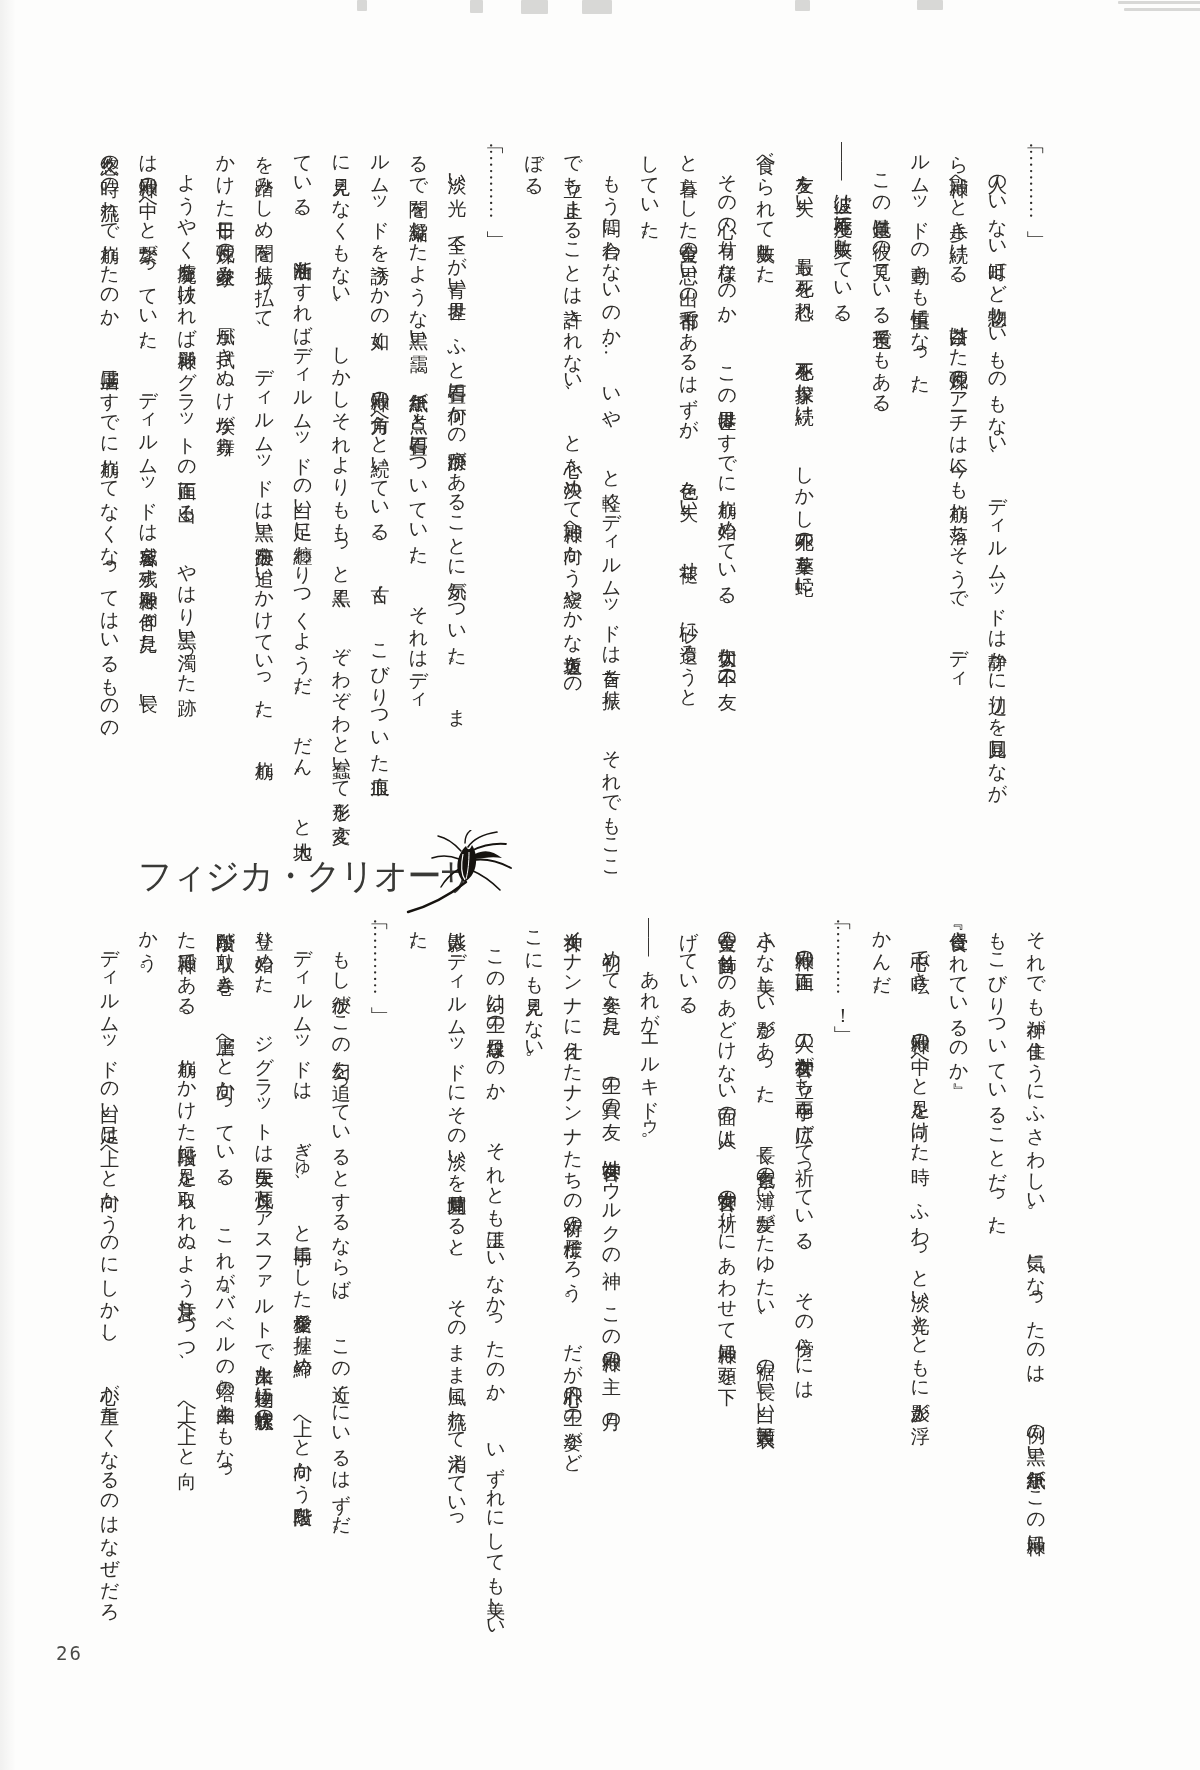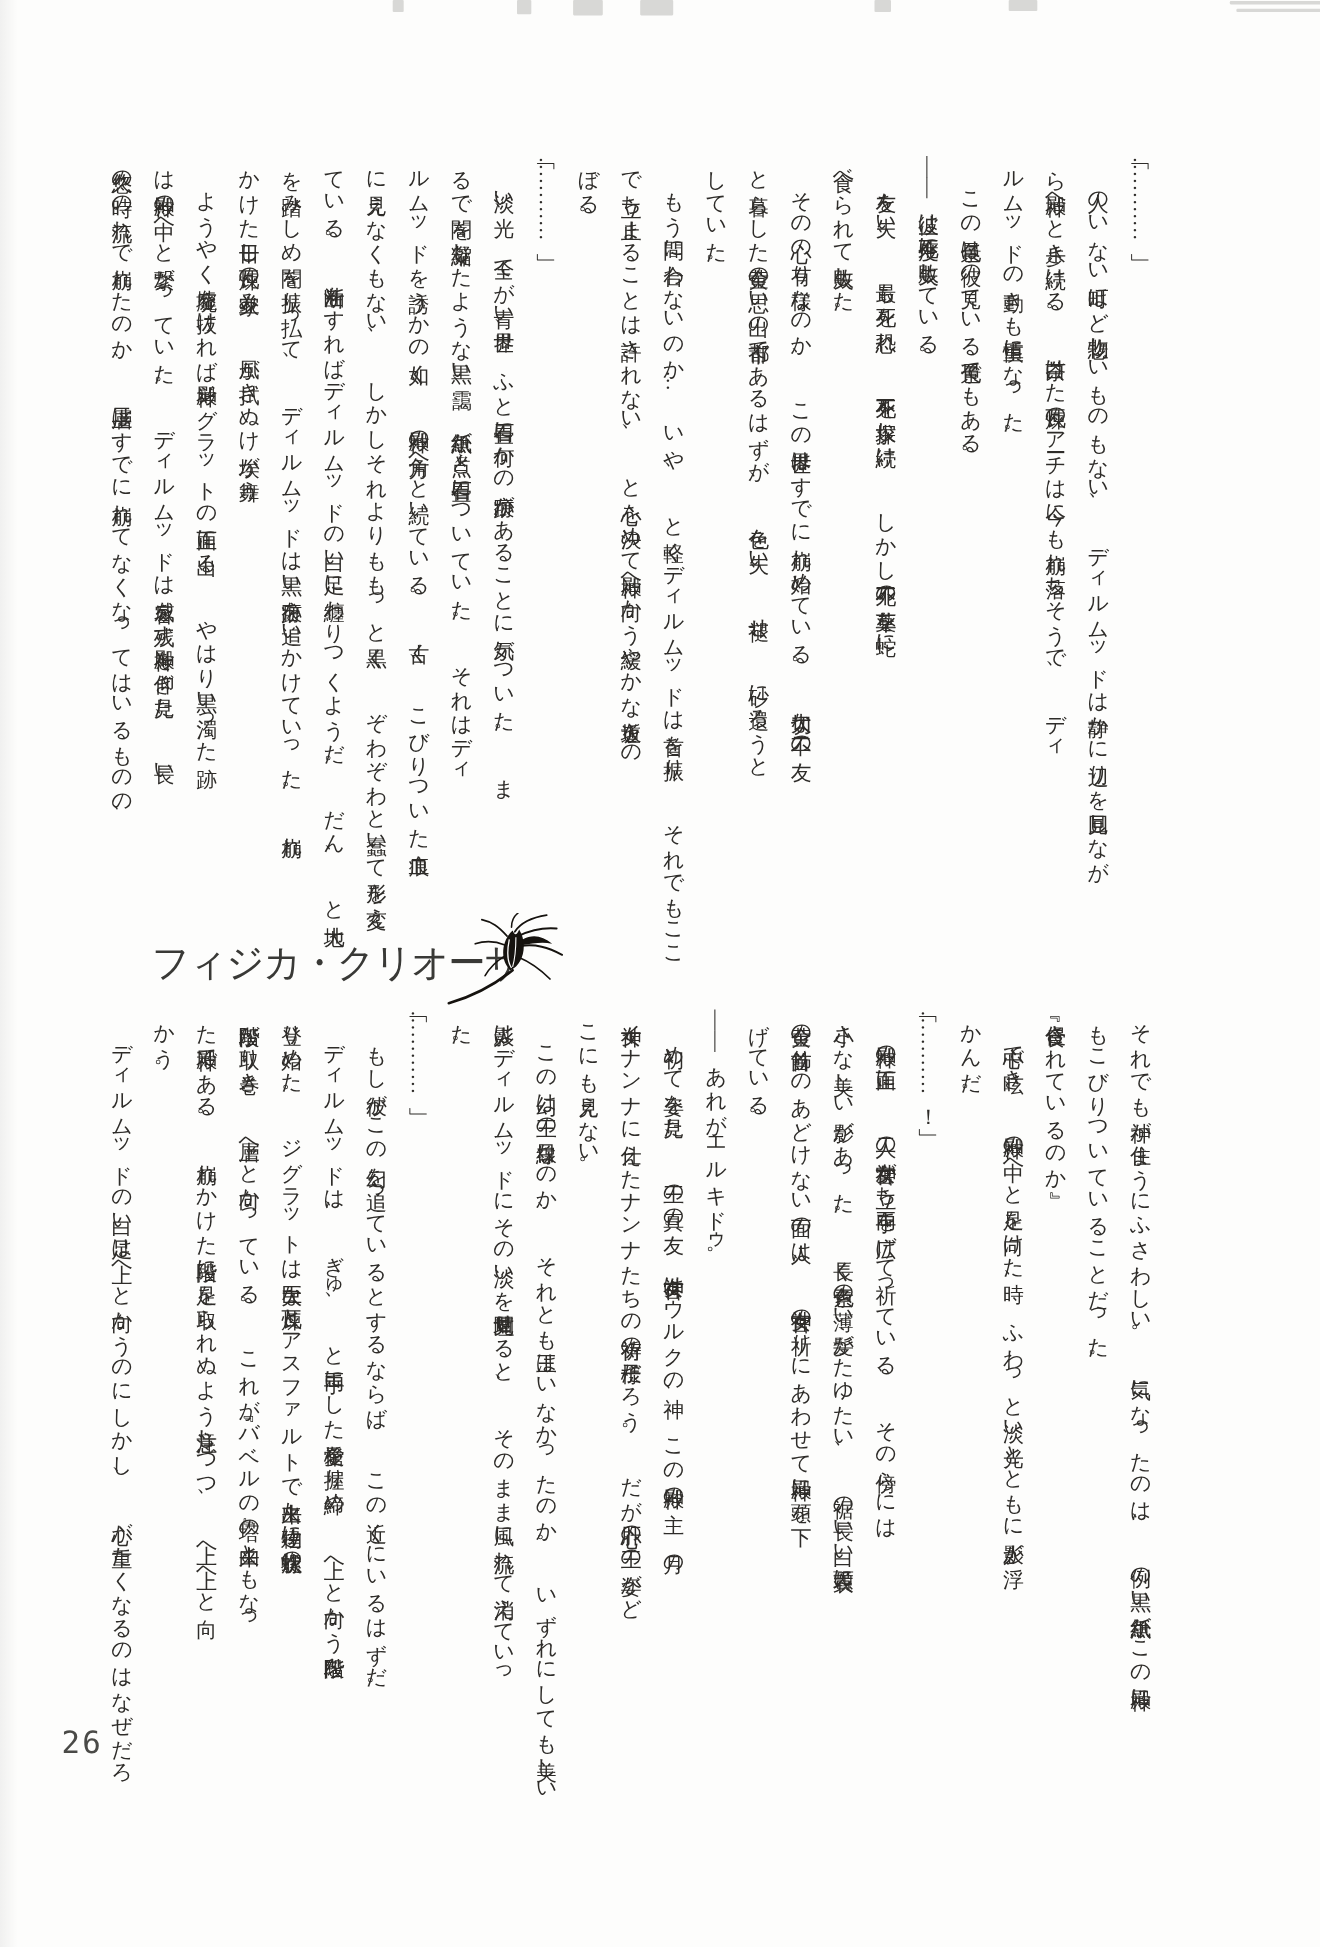--- a/index.html
+++ b/index.html
@@ -35,23 +35,23 @@
     font-family:"Liberation Sans","DejaVu Sans",sans-serif;
     font-size:34px;font-weight:400;letter-spacing:-1px;
     color:#39393六;color:#393936;
     transform:scaleY(1.05);transform-origin:left top;
   }
   
   #flower{position:absolute;left:405px;top:830px;}
 
   
   #page-number{
-    position:absolute;left:56px;top:1568px;
+    position:absolute;left:56px;top:1642px;
     font-family:"DejaVu Sans Mono","Liberation Mono",monospace;
-    font-size:28px;letter-spacing:2px;color:#4a4a47;
+    font-size:19px;letter-spacing:2px;color:#4a4a47;
   }
 </style>
 </head>
 <body>
 
 <div class="edge-shade"></div>
 
 <div>
   <div class="artifact" style="left:357px;top:0;width:10px;height:11px;"></div>
   <div class="artifact" style="left:470px;top:0;width:13px;height:13px;"></div>

